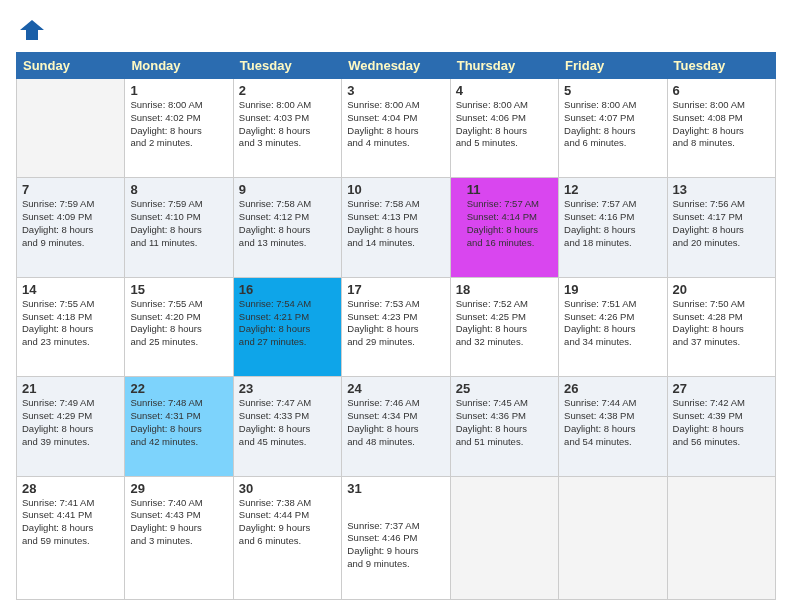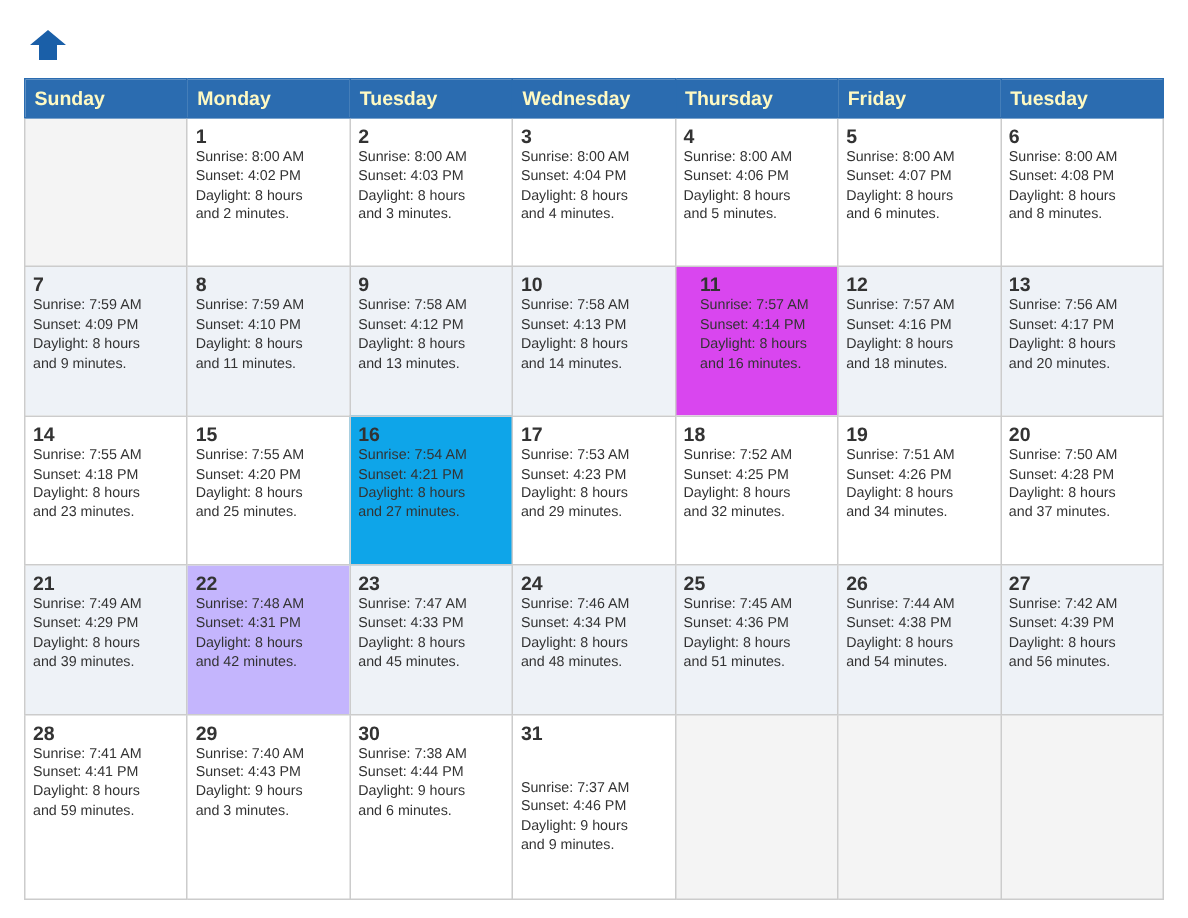--- a/index.html
+++ b/index.html
@@ -278,21 +278,21 @@
           </td>
         </tr>
         <tr>
           <td style="background-color: rgb(238, 242, 247);">
             <span class="day-number">21</span>
             <div class="day-info" style="white-space: pre-line;">Sunrise: 7:49 AM
 Sunset: 4:29 PM
 Daylight: 8 hours
 and 39 minutes.</div>
           </td>
-          <td style="background-color: #c4b5fd;">
+          <td style="background-color: #7dd3fc;">
             <span class="day-number">22</span>
             <div class="day-info" style="white-space: pre-line;">Sunrise: 7:48 AM
 Sunset: 4:31 PM
 Daylight: 8 hours
 and 42 minutes.</div>
           </td>
           <td style="background-color: rgb(238, 242, 247);">
             <span class="day-number">23</span>
             <div class="day-info" style="white-space: pre-line;">Sunrise: 7:47 AM
 Sunset: 4:33 PM

